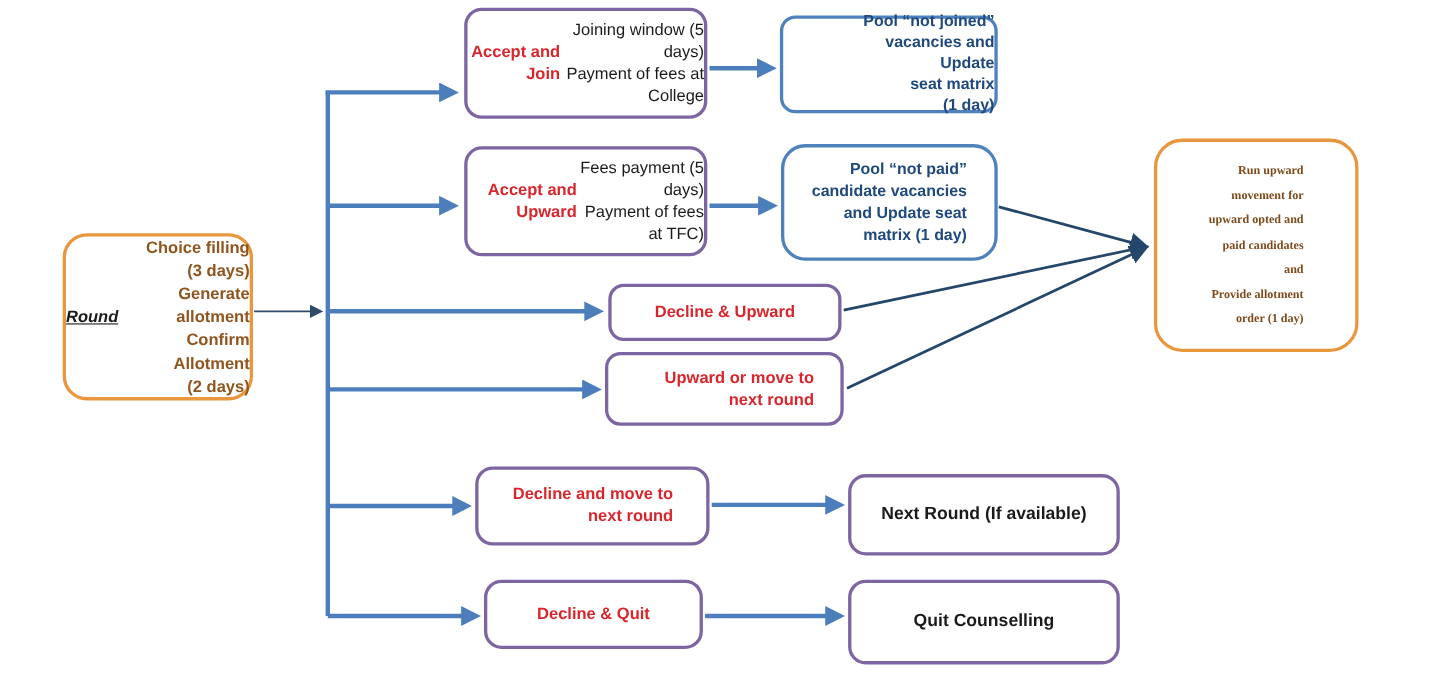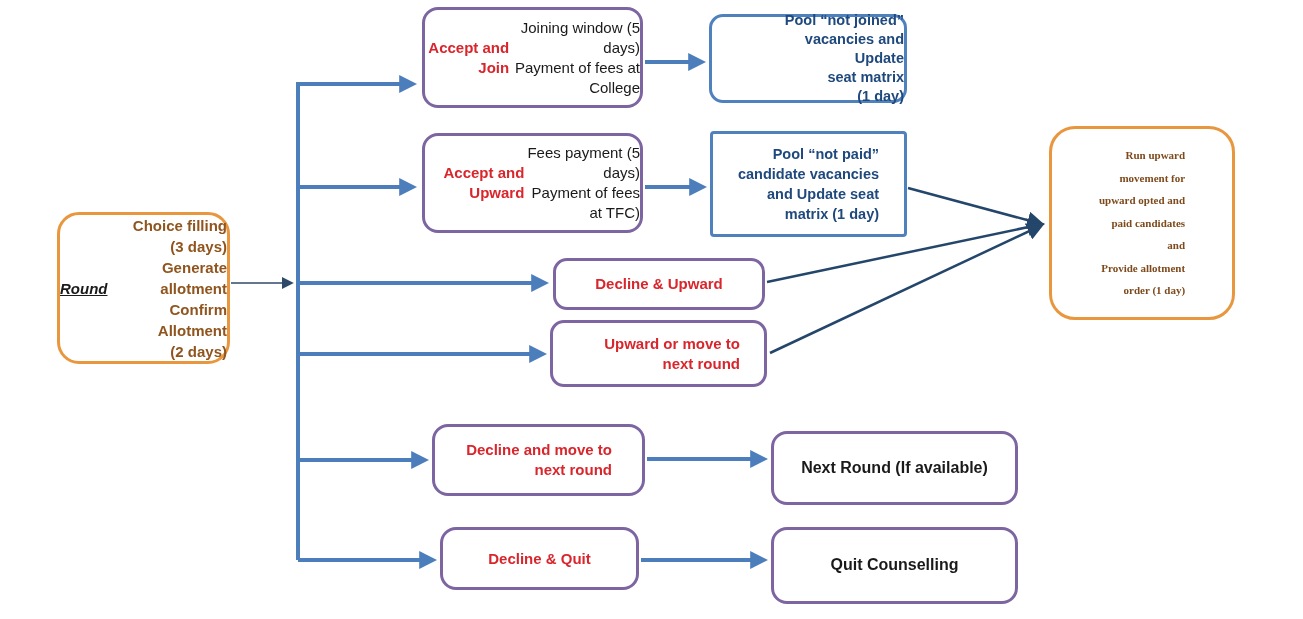--- a/index.html
+++ b/index.html
@@ -35,21 +35,21 @@
     color:#7E4A1C;font-weight:bold;
     font-family:"Liberation Serif","DejaVu Serif",serif;
   }
   .title-underline{color:#1A1A1A;font-weight:bold;text-decoration:underline;font-style:italic;}
 
   
   #box-round{left:57px;top:212px;width:173px;height:152px;border-radius:22px;font-size:15px;line-height:21px;}
   #box-accept-join{left:422px;top:7px;width:221px;height:101px;border-radius:16px;font-size:15px;line-height:20px;}
   #box-pool-not-joined{left:709px;top:14px;width:198px;height:89px;border-radius:14px;font-size:14.5px;line-height:19px;padding-left:44px;}
   #box-accept-upward{left:422px;top:133px;width:221px;height:100px;border-radius:16px;font-size:15px;line-height:20px;}
-  #box-pool-not-paid{left:710px;top:131px;width:197px;height:106px;border-radius:4px;font-size:14.5px;line-height:20px;}
+  #box-pool-not-paid{left:710px;top:131px;width:197px;height:106px;border-radius:22px;font-size:14.5px;line-height:20px;}
   #box-decline-upward{left:553px;top:258px;width:212px;height:52px;border-radius:14px;font-size:15px;}
   #box-upward-or-next{left:550px;top:320px;width:217px;height:67px;border-radius:14px;font-size:15px;line-height:20px;padding:0 24px;}
   #box-run-upward{left:1049px;top:126px;width:186px;height:194px;border-radius:26px;font-size:11px;line-height:22.5px;}
   #box-decline-move-next{left:432px;top:424px;width:213px;height:72px;border-radius:16px;font-size:15px;line-height:20px;padding:0 30px;}
   #box-next-round{left:771px;top:431px;width:247px;height:74px;border-radius:16px;font-size:16px;}
   #box-decline-quit{left:440px;top:527px;width:199px;height:63px;border-radius:16px;font-size:15px;}
   #box-quit-counselling{left:771px;top:527px;width:247px;height:77px;border-radius:16px;font-size:16px;}
 
   .stroke-blue{stroke:#4C7EBB;stroke-width:4;fill:none;}
   .stroke-navy{stroke:#24466B;stroke-width:2.5;fill:none;}

